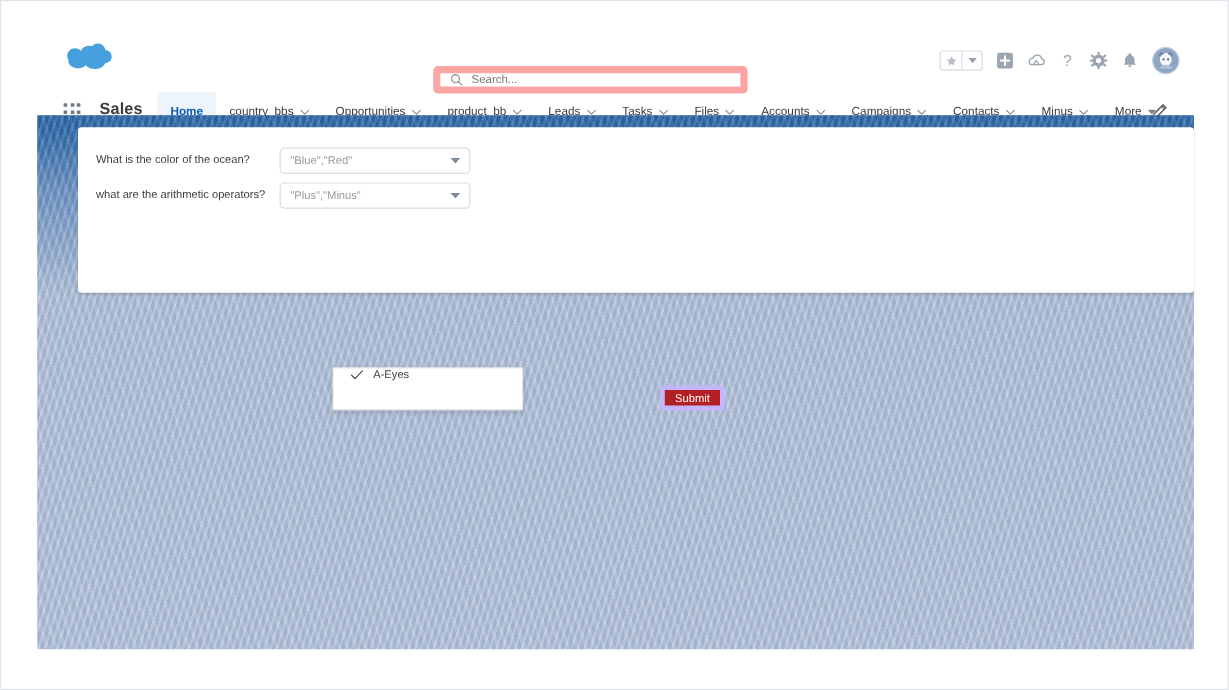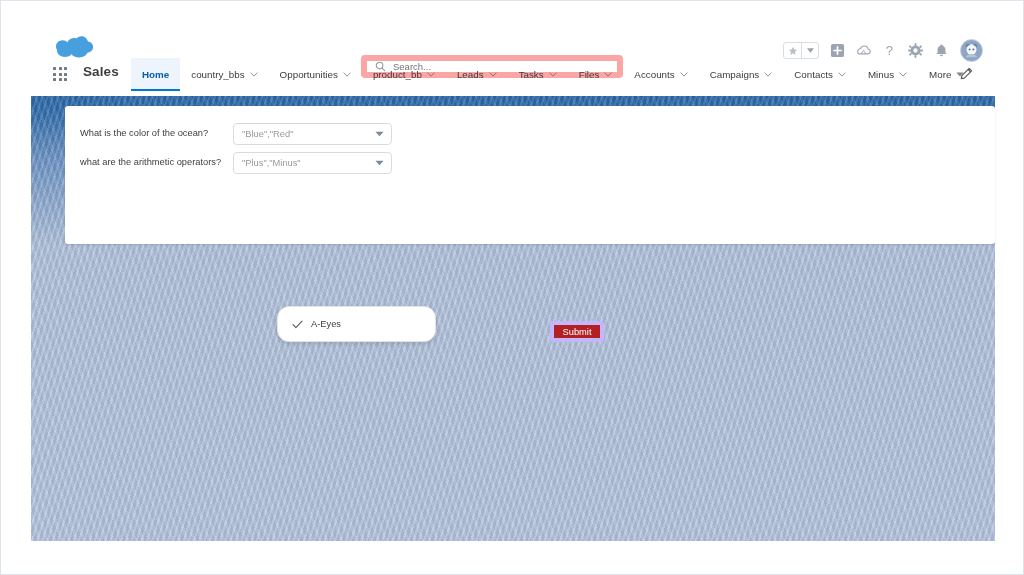--- a/index.html
+++ b/index.html
@@ -50,21 +50,21 @@
   .fav-group .cell + .cell { border-left: 1px solid #d8dde3; }
   .avatar {
     width: 23px; height: 23px; border-radius: 50%;
     background: #8fa5c4; border: 1.5px solid #c9d4e3;
     display: flex; align-items: center; justify-content: center;
     overflow: hidden;
   }
 
   
   .navbar {
-    position: absolute; left: 30px; top: 57px; width: 964px; height: 33px;
+    position: absolute; left: 30px; top: 76px; width: 964px; height: 33px;
     display: flex; align-items: center;
   }
   .waffle {
     position: absolute; left: 22px; top: 9px;
     width: 16px; height: 16px;
     display: grid; grid-template-columns: repeat(3, 3px);
     grid-template-rows: repeat(3, 3px); gap: 2.5px;
   }
   .waffle i { background: #747a82; border-radius: 0.5px; display: block; }
   .app-name {
@@ -125,23 +125,23 @@
   .combo.focused {
     border: 1.5px solid #1b96ff; color: #3e3e3c;
     box-shadow: 0 0 2px rgba(27,150,255,.35);
   }
   .combo .caret {
     position: absolute; right: 7px; top: 50%; transform: translateY(-50%);
     width: 9px; height: 6px;
   }
   .dropdown {
     position: absolute; left: 212px; top: 200px; width: 159px; height: 36px;
-    background: #ffffff; border: 1px solid #e4e4e4; border-radius: 12px;
+    background: #ffffff; border: 1px solid #e4e4e4; border-radius: 1px;
     box-shadow: 0 2px 4px rgba(0,0,0,.13);
-    display: flex; align-items: center; padding-left: 14px;
+    display: flex; align-items: flex-start; padding-left: 14px;
   }
   .dd-check { width: 11px; height: 9px; margin-right: 8px; flex: 0 0 11px; }
   .dd-label { font-size: 9.3px; color: #3e3e3c; }
 
   .submit-btn {
     position: absolute; left: 485px; top: 215px;
     width: 54px; height: 21px; border-radius: 3px;
     background: #b32024; border: 4px solid #c4b5fd;
     color: #ffffff; font-size: 9.3px;
     font-family: "Liberation Sans", sans-serif;

